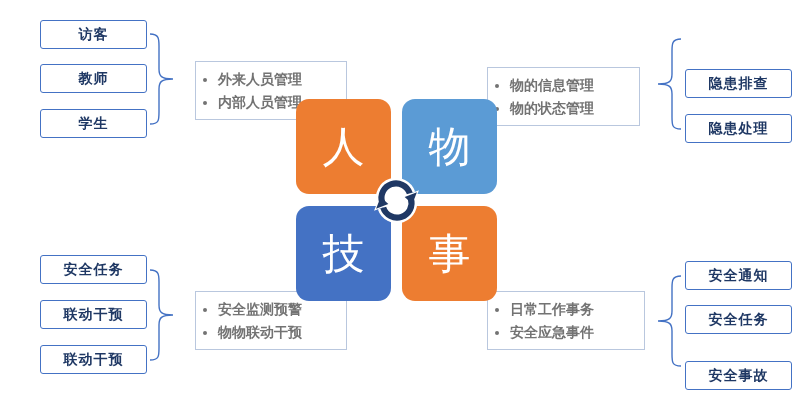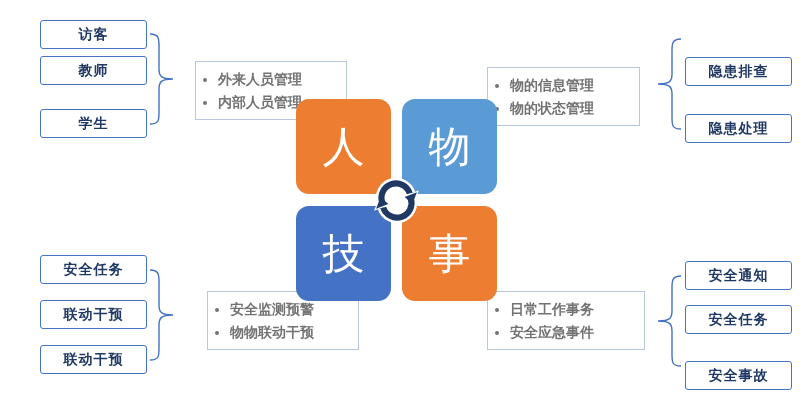--- a/index.html
+++ b/index.html
@@ -38,51 +38,51 @@
   .cycle{position:absolute;left:372px;top:176px;width:49px;height:49px;}
 
   .brace{position:absolute;}
 </style>
 </head>
 <body>
 
 <div class="canvas">
 
   <div class="item-box" style="left:40px;top:20px;">访客</div>
-  <div class="item-box" style="left:40px;top:56px;">教师</div>
+  <div class="item-box" style="left:40px;top:64px;">教师</div>
   <div class="item-box" style="left:40px;top:109px;">学生</div>
   <svg class="brace" style="left:149px;top:33px;" width="26" height="92" viewBox="0 0 26 92">
     <path d="M1,1 C10,1 10,6 10,13 L10,36 C10,43 12,46 24,46 C12,46 10,49 10,56 L10,79 C10,87 10,91 1,91" fill="none" stroke="#4472C4" stroke-width="1.4"></path>
   </svg>
   <div class="bullet-box" style="left:195px;top:61px;">
     <ul>
       <li>外来人员管理</li>
       <li>内部人员管理</li>
     </ul>
   </div>
 
   <div class="bullet-box" style="left:487px;top:67px;width:153px;">
     <ul>
       <li>物的信息管理</li>
       <li>物的状态管理</li>
     </ul>
   </div>
   <svg class="brace" style="left:656px;top:38px;" width="26" height="92" viewBox="0 0 26 92">
     <path d="M25,1 C16,1 16,6 16,13 L16,36 C16,43 14,46 2,46 C14,46 16,49 16,56 L16,79 C16,87 16,91 25,91" fill="none" stroke="#4472C4" stroke-width="1.4"></path>
   </svg>
-  <div class="item-box" style="left:685px;top:57px;text-align:center;">隐患排查</div>
+  <div class="item-box" style="left:685px;top:69px;text-align:center;">隐患排查</div>
   <div class="item-box" style="left:685px;top:114px;">隐患处理</div>
 
   <div class="item-box" style="left:40px;top:255px;">安全任务</div>
   <div class="item-box" style="left:40px;top:300px;">联动干预</div>
   <div class="item-box" style="left:40px;top:345px;">联动干预</div>
   <svg class="brace" style="left:149px;top:269px;" width="26" height="92" viewBox="0 0 26 92">
     <path d="M1,1 C10,1 10,6 10,13 L10,36 C10,43 12,46 24,46 C12,46 10,49 10,56 L10,79 C10,87 10,91 1,91" fill="none" stroke="#4472C4" stroke-width="1.4"></path>
   </svg>
-  <div class="bullet-box" style="left:207px;top:291px;">
+  <div class="bullet-box" style="left:195px;top:291px;">
     <ul>
       <li>安全监测预警</li>
       <li>物物联动干预</li>
     </ul>
   </div>
 
   <div class="bullet-box" style="left:487px;top:291px;width:158px;">
     <ul>
       <li>日常工作事务</li>
       <li>安全应急事件</li>

